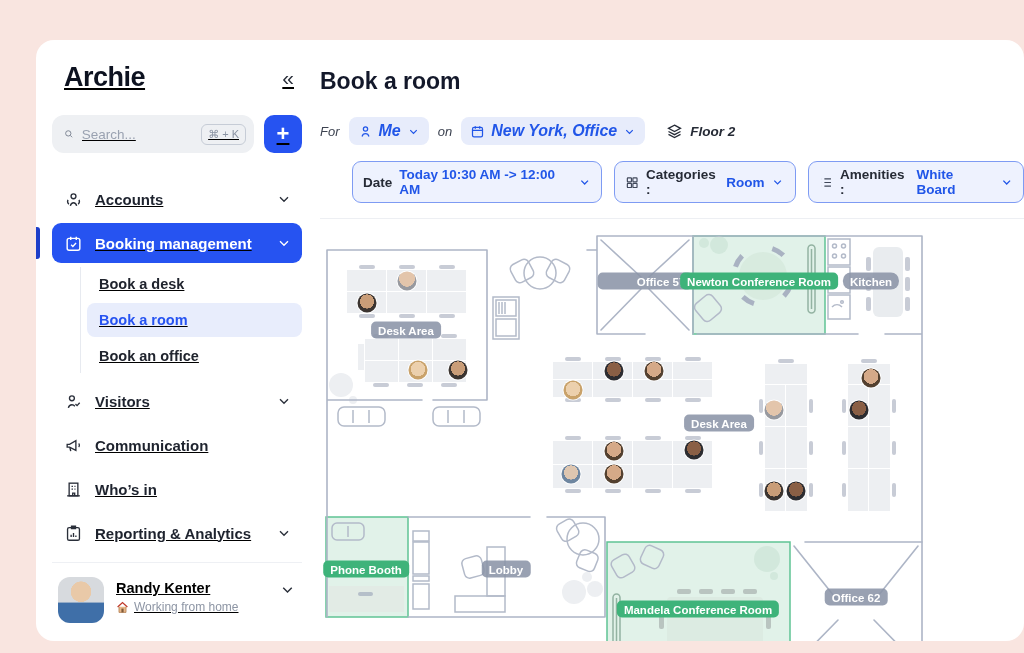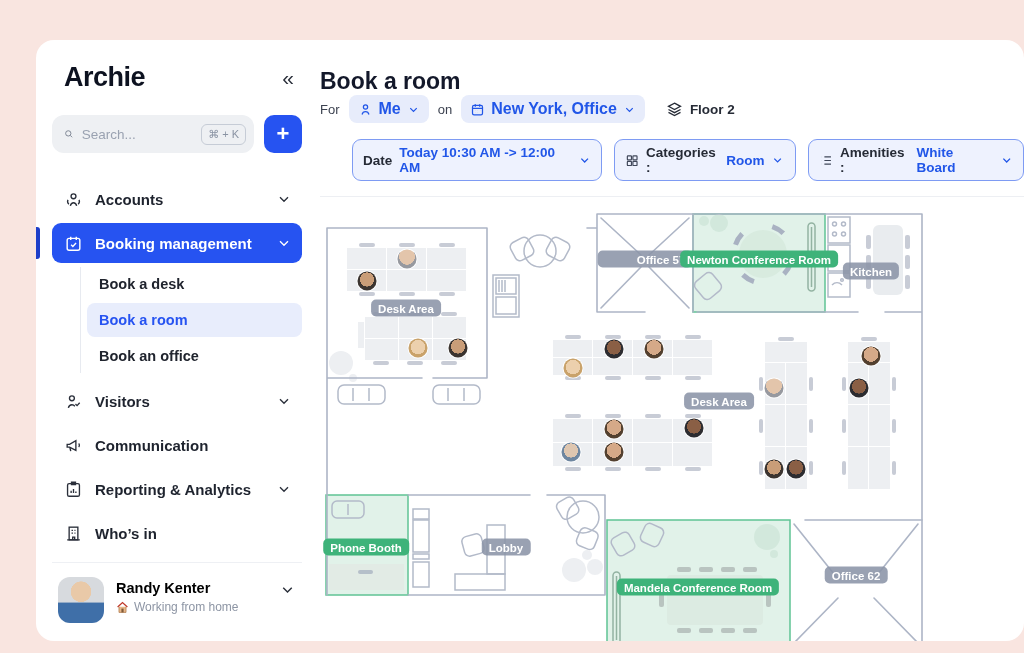--- a/index.html
+++ b/index.html
@@ -2,21 +2,21 @@
 <html><head>
 <meta charset="utf-8">
 <style>
   * { margin:0; padding:0; box-sizing:border-box; }
   html,body { width:1024px; height:653px; font-family:"Liberation Sans", sans-serif; }
   .frame { position:relative; width:1024px; height:653px; background:#f9e5e0; overflow:hidden; }
   .card { position:absolute; left:36px; top:40px; right:0; bottom:12px; background:#ffffff;
           border-radius:18px; display:flex; overflow:hidden; }
 
   
-  .sidebar { width:282px; flex:0 0 282px; padding:22px 16px 14px 16px; display:flex; flex-direction:column; position:relative; }
+  .sidebar { width:282px; flex:0 0 282px; padding:22px 16px 14px 16px; display:flex; flex-direction:column; position:relative;text-decoration:underline; }
   .logo-row { display:flex; align-items:center; justify-content:space-between; padding:0 2px 0 12px; }
   .logo { font-size:27px; font-weight:800; letter-spacing:-0.5px; color:#0d1220; }
   .collapse { font-size:21px; color:#2a2f3a; cursor:pointer; line-height:1; padding:2px 6px; }
   .search-row { display:flex; align-items:center; margin-top:22px; gap:10px; }
   .search-box { flex:1; display:flex; align-items:center; gap:8px; background:#eef0f3; border-radius:12px; height:38px; padding:0 8px 0 12px; }
   .search-box svg { stroke:#6a7383; }
   .search-input { border:none; outline:none; background:transparent; font-size:13.5px; color:#3a4250; width:100%; font-family:"Liberation Sans", sans-serif; }
   .search-input::placeholder { color:#9aa2b1; }
   .kbd { border:1px solid #c6ccd6; border-radius:6px; color:#8a93a3; font-size:11px; padding:3px 6px; white-space:nowrap; background:#fff0; }
   .plus-btn { width:38px; height:38px; flex:0 0 38px; border:none; background:#2653f1; color:#fff; border-radius:10px; font-size:22px; font-weight:600; cursor:pointer; line-height:1; }
@@ -41,21 +41,21 @@
                linear-gradient(180deg, #d7dade 0 55%, #3f6fa8 56% 100%);
              background-color:#cfd3d9; }
   .pinfo { flex:1; padding-top:3px; }
   .pname { font-size:14.5px; font-weight:800; color:#000000; }
   .pstatus { display:flex; align-items:center; gap:5px; margin-top:4px; font-size:12px; color:#8d95a4; }
   .pchev { color:#2a2f3a; padding-top:4px; }
 
   
   .main { flex:1; position:relative; padding:18px 0 0 2px; }
   .page-title { font-size:23px; font-weight:800; color:#13182a; margin-top:10px; }
-  .frow1 { display:flex; align-items:center; gap:9px; font-size:13px; color:#3c4250; }
+  .frow1 { display:flex; align-items:center; gap:9px; margin-top:22px; font-size:13px; color:#3c4250;font-style:italic; }
   .soft-pill { display:flex; align-items:center; gap:6px; background:#e7ecfb; border-radius:8px; padding:5px 9px;
                color:#2156e8; font-weight:700; font-size:16px; cursor:pointer; }
   .soft-pill svg { stroke:#2156e8; }
   .floor-chip { display:flex; align-items:center; gap:7px; margin-left:12px; color:#262b36; font-weight:700; font-size:13.5px; cursor:pointer; }
   .floor-chip svg { stroke:#262b36; }
   .frow2 { display:flex; align-items:center; gap:12px; margin-top:16px;padding-left:32px; }
   .line-pill { display:flex; align-items:center; gap:7px; border:1.4px solid #7e9bf3; background:#eef2fe; border-radius:9px;
                padding:5px 10px; font-size:13.5px; cursor:pointer; }
   .line-pill .k { color:#262b36; font-weight:600; }
   .line-pill .v { color:#2156e8; font-weight:700; }
@@ -156,40 +156,40 @@
           <svg width="19" height="19" viewBox="0 0 24 24" fill="none" stroke-width="1.7">
               <path d="M4 10.5v3.5h3l8 4.2V6L7 10.5H4z"></path>
               <path d="M18.5 9.5c1.2 1 1.2 3.5 0 4.5"></path>
               <path d="M7.5 14.5l1 4.5"></path>
             </svg>
           <span class="lbl">Communication</span>
         </div>
 
         <div class="nav-item">
           <svg width="19" height="19" viewBox="0 0 24 24" fill="none" stroke-width="1.7">
+              <rect x="6.5" y="4" width="11" height="16"></rect>
+              <path d="M4 20h16"></path>
+              <path d="M9.5 8h1.8M13.2 8h1.3M9.5 11.5h1.8M13.2 11.5h1.3"></path>
+              <path d="M11 20v-3.5h2.5V20"></path>
+            </svg>
+          <span class="lbl">Who’s in</span>
+        </div>
+
+        <div class="nav-item">
+          <svg width="19" height="19" viewBox="0 0 24 24" fill="none" stroke-width="1.7">
               <rect x="4.5" y="4.5" width="15" height="16" rx="2"></rect>
               <path d="M9.5 2.8h5v3h-5z"></path>
               <path d="M9 16.5v-3M12 16.5v-5.2M15 16.5v-2"></path>
             </svg>
           <span class="lbl">Reporting &amp; Analytics</span>
           <span class="chev">
               <svg width="16" height="16" viewBox="0 0 24 24" fill="none" stroke="#3a4150" stroke-width="2">
                 <path d="M6 9.5l6 6 6-6"></path>
               </svg>
             </span>
-        </div>
-
-        <div class="nav-item">
-          <svg width="19" height="19" viewBox="0 0 24 24" fill="none" stroke-width="1.7">
-              <rect x="6.5" y="4" width="11" height="16"></rect>
-              <path d="M4 20h16"></path>
-              <path d="M9.5 8h1.8M13.2 8h1.3M9.5 11.5h1.8M13.2 11.5h1.3"></path>
-              <path d="M11 20v-3.5h2.5V20"></path>
-            </svg>
-          <span class="lbl">Who’s in</span>
         </div>
       </div>
 
       <div class="sidebar-spacer"></div>
 
       <div class="profile">
         <div class="pavatar"></div>
         <div class="pinfo">
           <div class="pname">Randy Kenter</div>
           <div class="pstatus">
@@ -473,21 +473,21 @@
             <path d="M83 288H205 M222 288H280 M280 288V388 M83 388H280 M480 313H597 M465 440H597"></path>
             <path d="M276 11L316 48 M364 11L324 48 M276 101L316 60 M364 101L324 60"></path>
             <path d="M469 317L513 372 M593 317L549 372 M469 436L513 391 M593 436L549 391"></path>
           </g>
         </svg>
 
         
         <div class="fp-label gray" style="left:81px;  top:101px;">Desk Area</div>
         <div class="fp-label gray" style="left:320px; top:52px;padding-left:39px;">Office 57</div>
         <div class="fp-label green" style="left:434px; top:52px;text-align:center;">Newton Conference Room</div>
-        <div class="fp-label gray" style="left:546px; top:64px;">Kitchen</div>
+        <div class="fp-label gray" style="left:546px; top:52px;border-radius:8px;">Kitchen</div>
         <div class="fp-label gray" style="left:394px; top:194px;">Desk Area</div>
         <div class="fp-label green" style="left:41px;  top:340px;">Phone Booth</div>
         <div class="fp-label gray" style="left:181px; top:340px;">Lobby</div>
         <div class="fp-label green" style="left:373px; top:380px;">Mandela Conference Room</div>
         <div class="fp-label gray" style="left:531px; top:368px;">Office 62</div>
 
         
         <div class="fp-avatar av1" style="left:82px;top:52px"></div>
         <div class="fp-avatar av2" style="left:42px;top:74px"></div>
         <div class="fp-avatar av3" style="left:93px;top:141px"></div>

